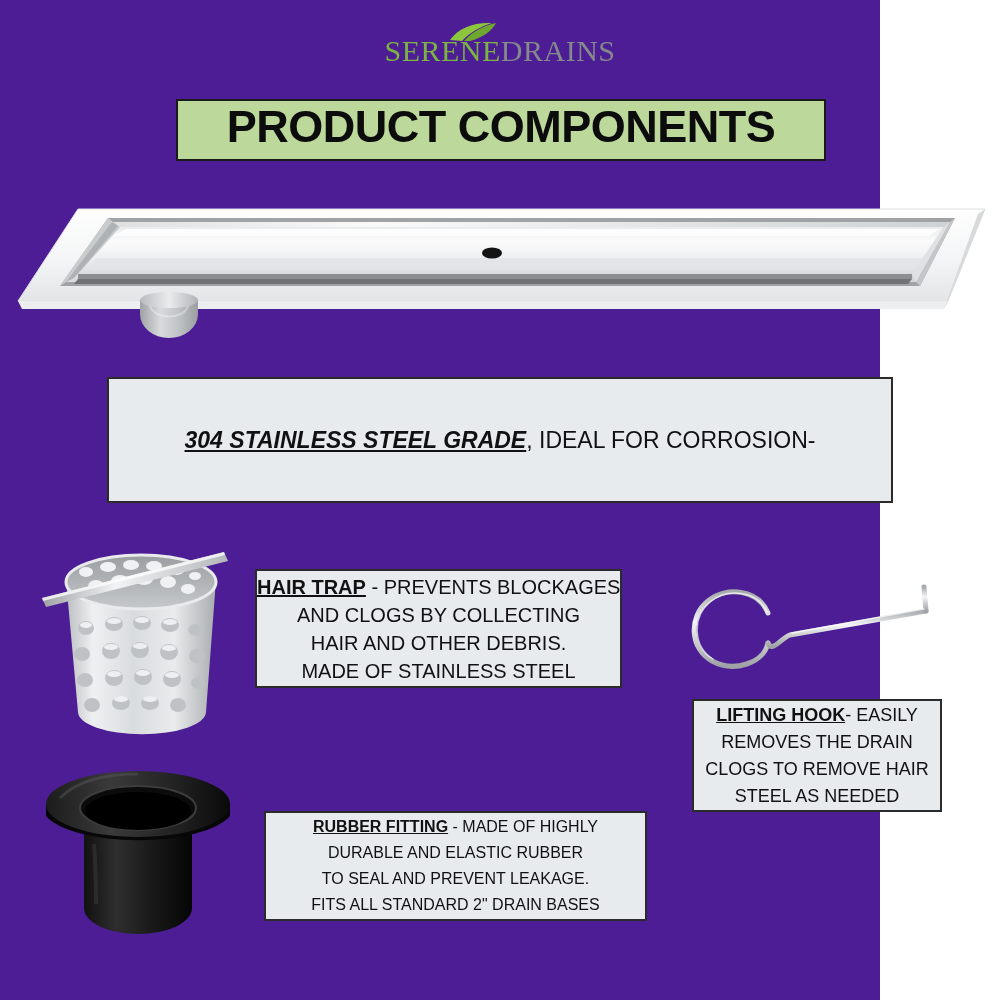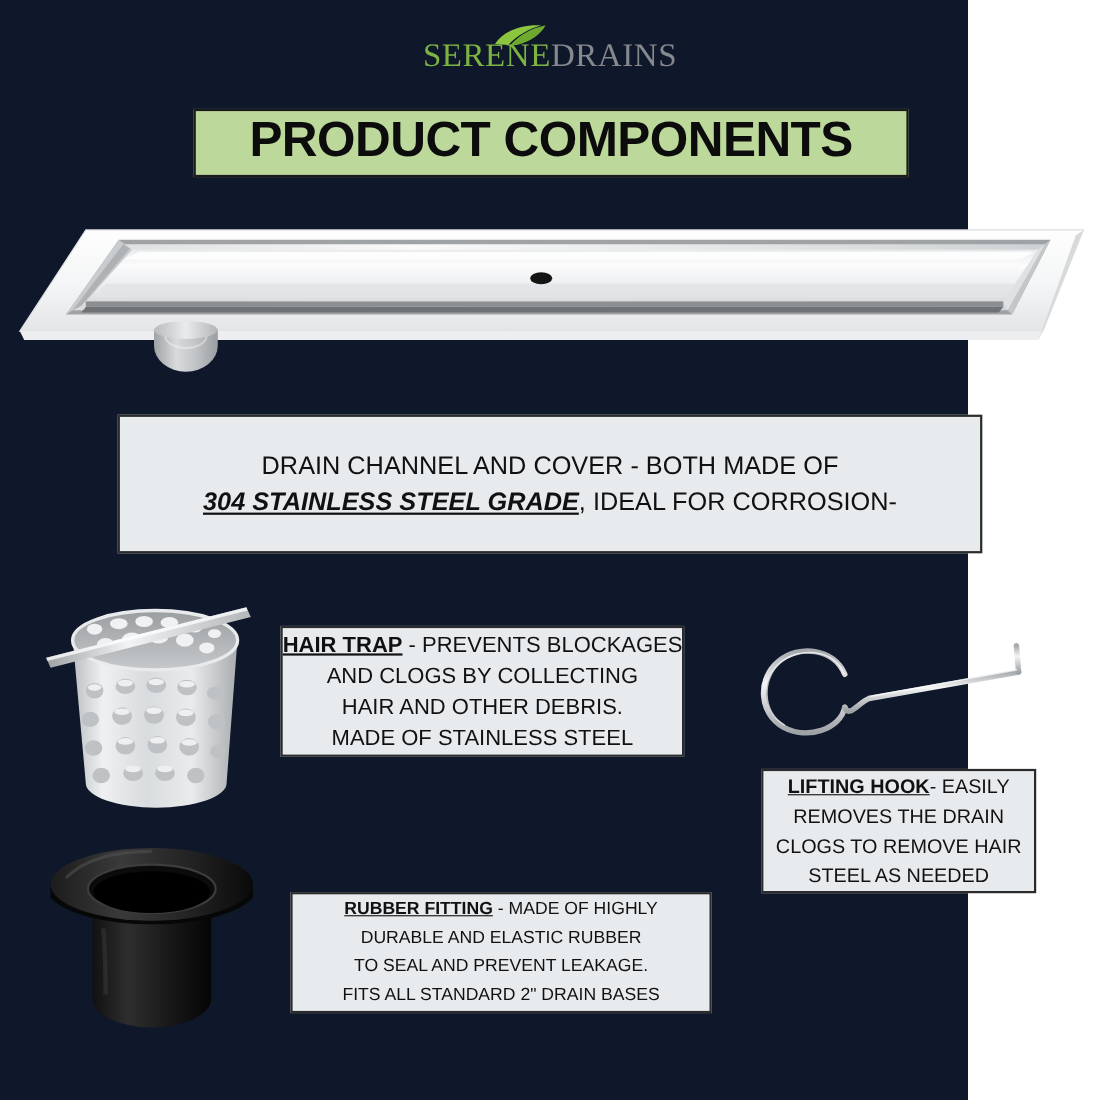--- a/index.html
+++ b/index.html
@@ -3,21 +3,21 @@
 <meta charset="utf-8">
 <title>Product Components</title>
 <style>
   * { margin:0; padding:0; box-sizing:border-box; }
   html, body {
     width:1000px; height:1000px;
     background:#ffffff;
     font-family:"Liberation Sans", sans-serif;
     overflow:hidden;
   }
-  #page { position:relative; width:880px; height:1000px; background:#0f172a; }
+  #page { position:relative; width:880px; height:1000px; background:#4c1d95; }
 
   
   #logo { position:absolute; left:0; top:36px; width:1000px; text-align:center; }
   #logo-inner { display:inline-block; position:relative; }
   .logo-text {
     font-family:"Liberation Serif", serif;
     font-size:30px;
     letter-spacing:0.5px;
     line-height:1;
     white-space:nowrap;
@@ -145,21 +145,20 @@
     <path d="M 985 13 L 948 105 L 944 113 L 978 18 Z" fill="#d7d9db"></path>
 
     <ellipse cx="492" cy="57" rx="10" ry="5.5" fill="#141414"></ellipse>
 
     <path d="M 140 104 L 198 104 L 198 118 A 29 24 0 0 1 140 118 Z" fill="url(#outletGrad)"></path>
     <ellipse cx="169" cy="104" rx="29" ry="8" fill="url(#rimGrad)"></ellipse>
     <path d="M 150 110 C 154 124 184 124 188 110" fill="none" stroke="#ffffff" stroke-width="2" opacity="0.35"></path>
   </svg>
 
   <div class="info-box" id="box-channel">
-    <div class="line">DRAIN CHANNEL AND COVER - BOTH MADE OF</div>
     <div class="line"><span class="emph">304 STAINLESS STEEL GRADE</span><span>, IDEAL FOR CORROSION-</span></div>
   </div>
 
   <svg id="hairtrap-figure" viewBox="0 0 215 210">
     <defs>
       <linearGradient id="basketGrad" x1="0" y1="0" x2="1" y2="0">
         <stop offset="0%" stop-color="#bcbfc2"></stop>
         <stop offset="18%" stop-color="#eef0f1"></stop>
         <stop offset="45%" stop-color="#d9dcde"></stop>
         <stop offset="72%" stop-color="#e9ebec"></stop>

